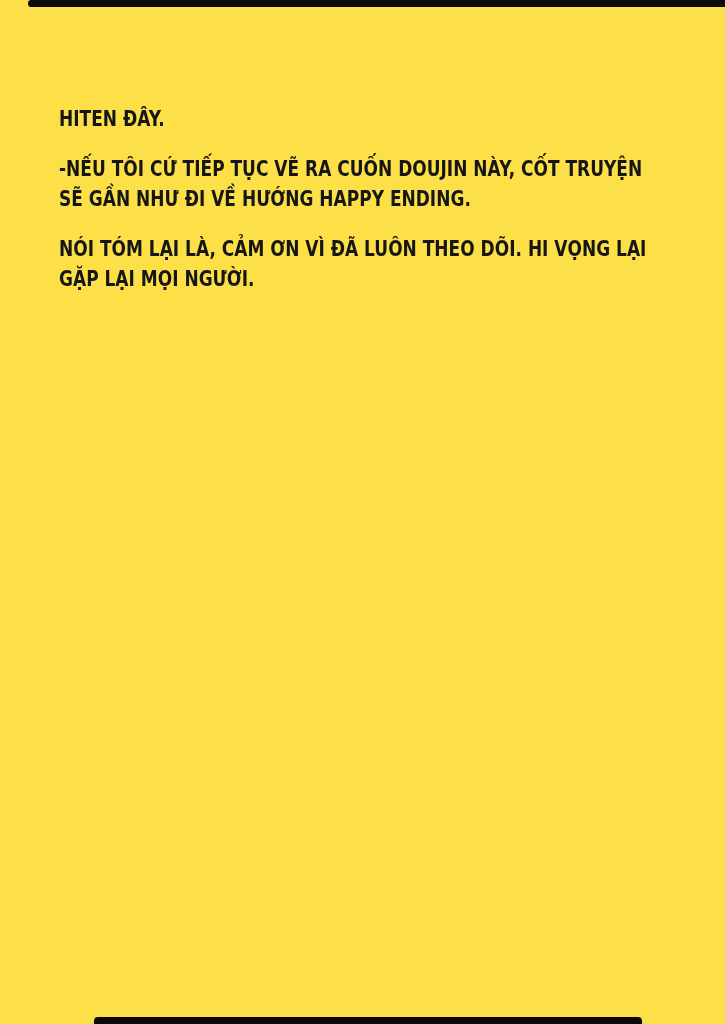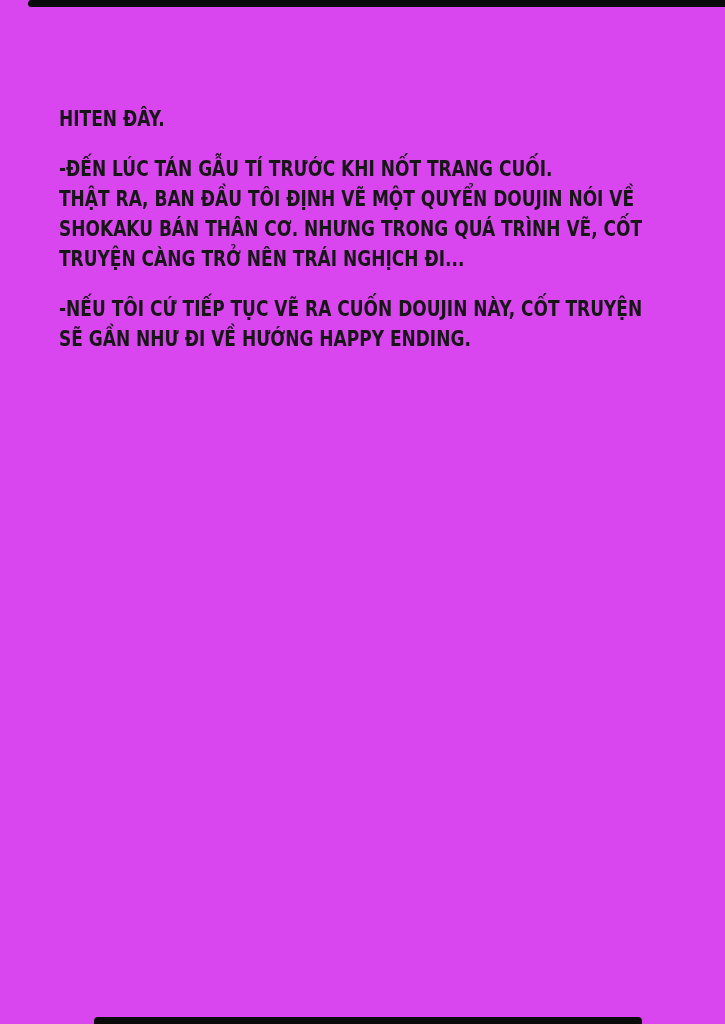--- a/index.html
+++ b/index.html
@@ -4,21 +4,21 @@
   <style>
     html, body {
       margin: 0;
       padding: 0;
       background: #ffffff;
     }
     .page {
       position: relative;
       width: 725px;
       height: 1024px;
-      background: #d946ef;
+      background: #fde047;
       overflow: hidden;
       font-family: "DejaVu Sans", sans-serif;
     }
     
     .edge {
       position: absolute;
       background: #0a0a0a;
     }
     .edge-top {
       top: 0;
@@ -63,32 +63,30 @@
 <div class="page">
 
   <div class="edge edge-top"></div>
 
   <main class="afterword">
 
     <p class="para">
       <span class="line">HITEN ĐÂY.</span>
     </p>
 
-    <p class="para">
-      <span class="line">-ĐẾN LÚC TÁN GẪU TÍ TRƯỚC KHI NỐT TRANG CUỐI.</span>
-      <span class="line">THẬT RA, BAN ĐẦU TÔI ĐỊNH VẼ MỘT QUYỂN DOUJIN NÓI VỀ</span>
-      <span class="line">SHOKAKU BÁN THÂN CƠ. NHƯNG TRONG QUÁ TRÌNH VẼ, CỐT</span>
-      <span class="line">TRUYỆN CÀNG TRỞ NÊN TRÁI NGHỊCH ĐI...</span>
-    </p>
 
 
     <p class="para">
       <span class="line">-NẾU TÔI CỨ TIẾP TỤC VẼ RA CUỐN DOUJIN NÀY, CỐT TRUYỆN</span>
       <span class="line">SẼ GẦN NHƯ ĐI VỀ HƯỚNG HAPPY ENDING.</span>
     </p>
 
 
+    <p class="para">
+      <span class="line">NÓI TÓM LẠI LÀ, CẢM ƠN VÌ ĐÃ LUÔN THEO DÕI. HI VỌNG LẠI</span>
+      <span class="line">GẶP LẠI MỌI NGƯỜI.</span>
+    </p>
 
   </main>
 
   <div class="edge edge-bottom"></div>
 
 </div>
 
 </body></html>

